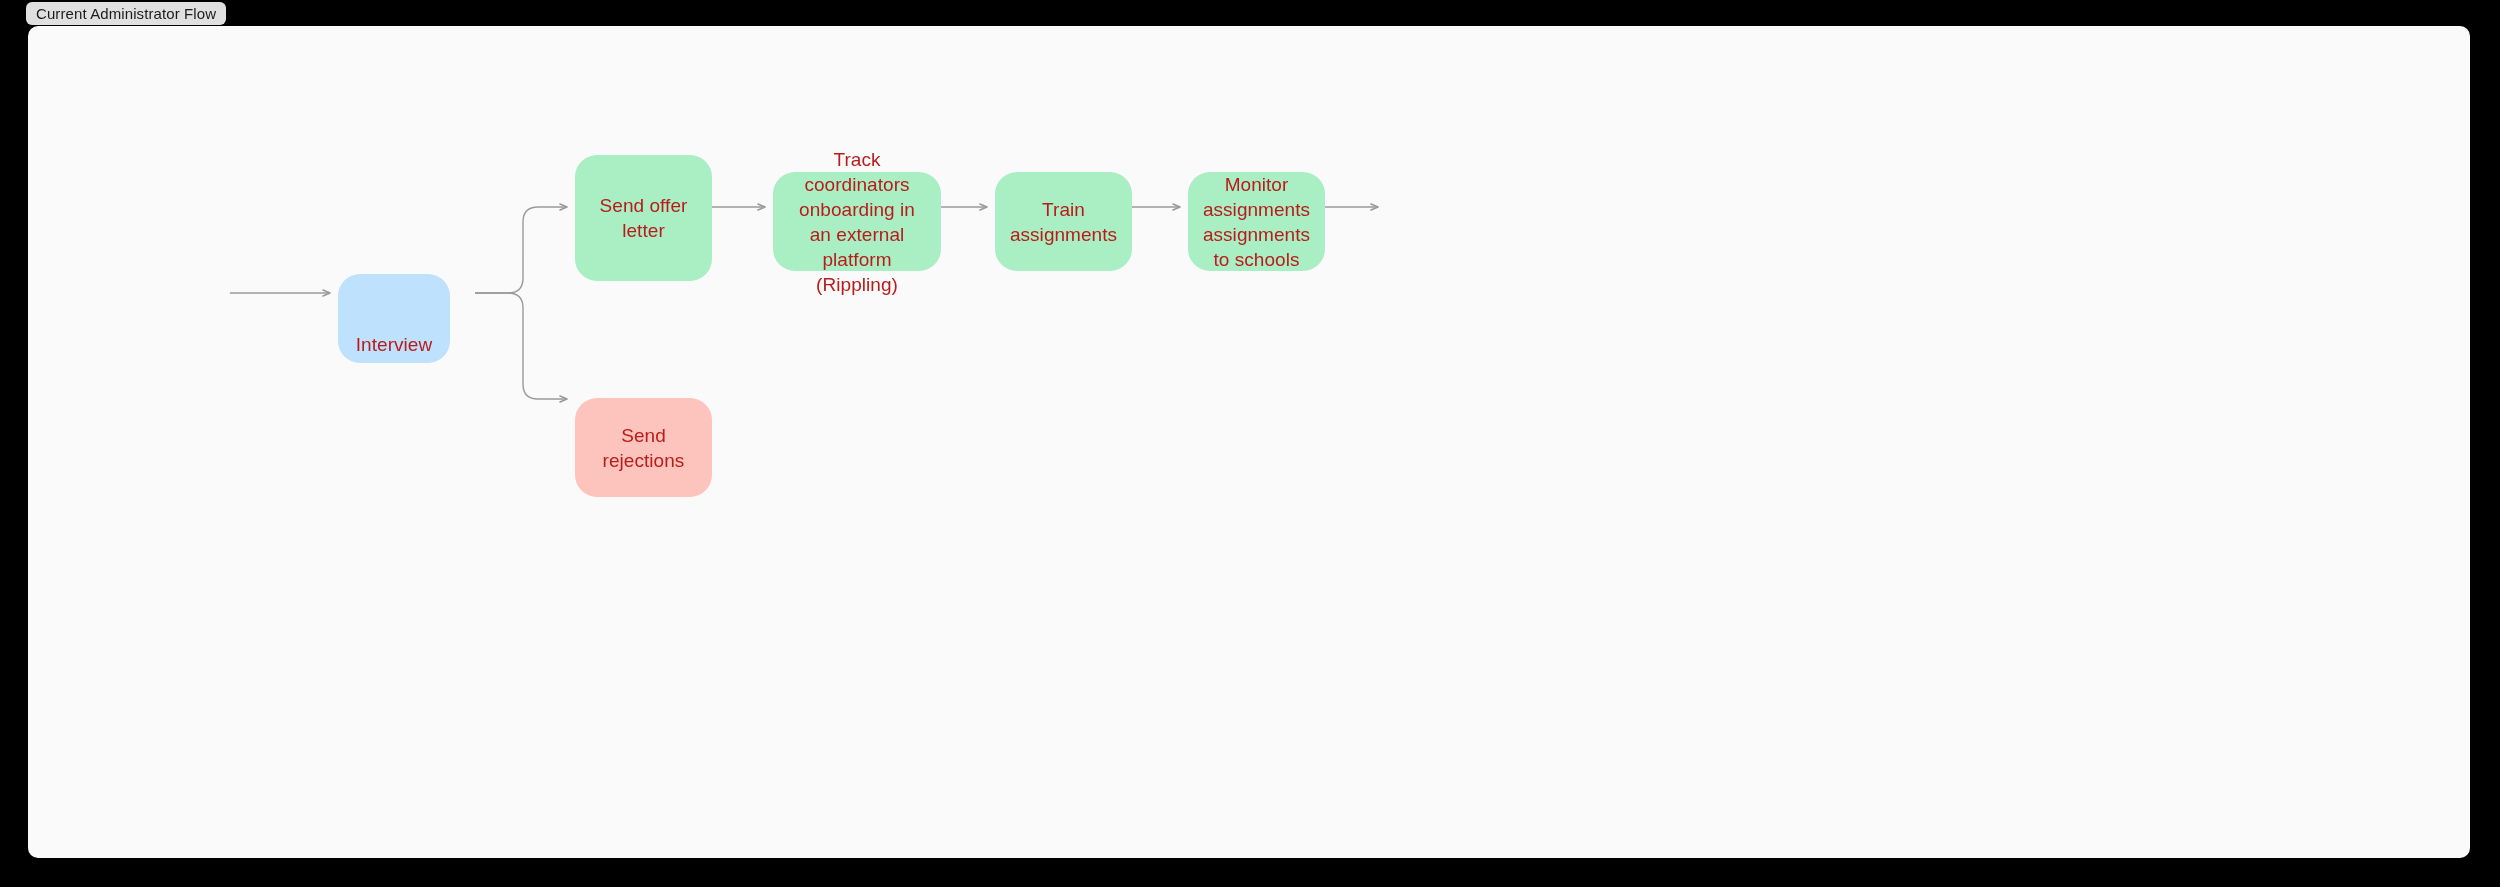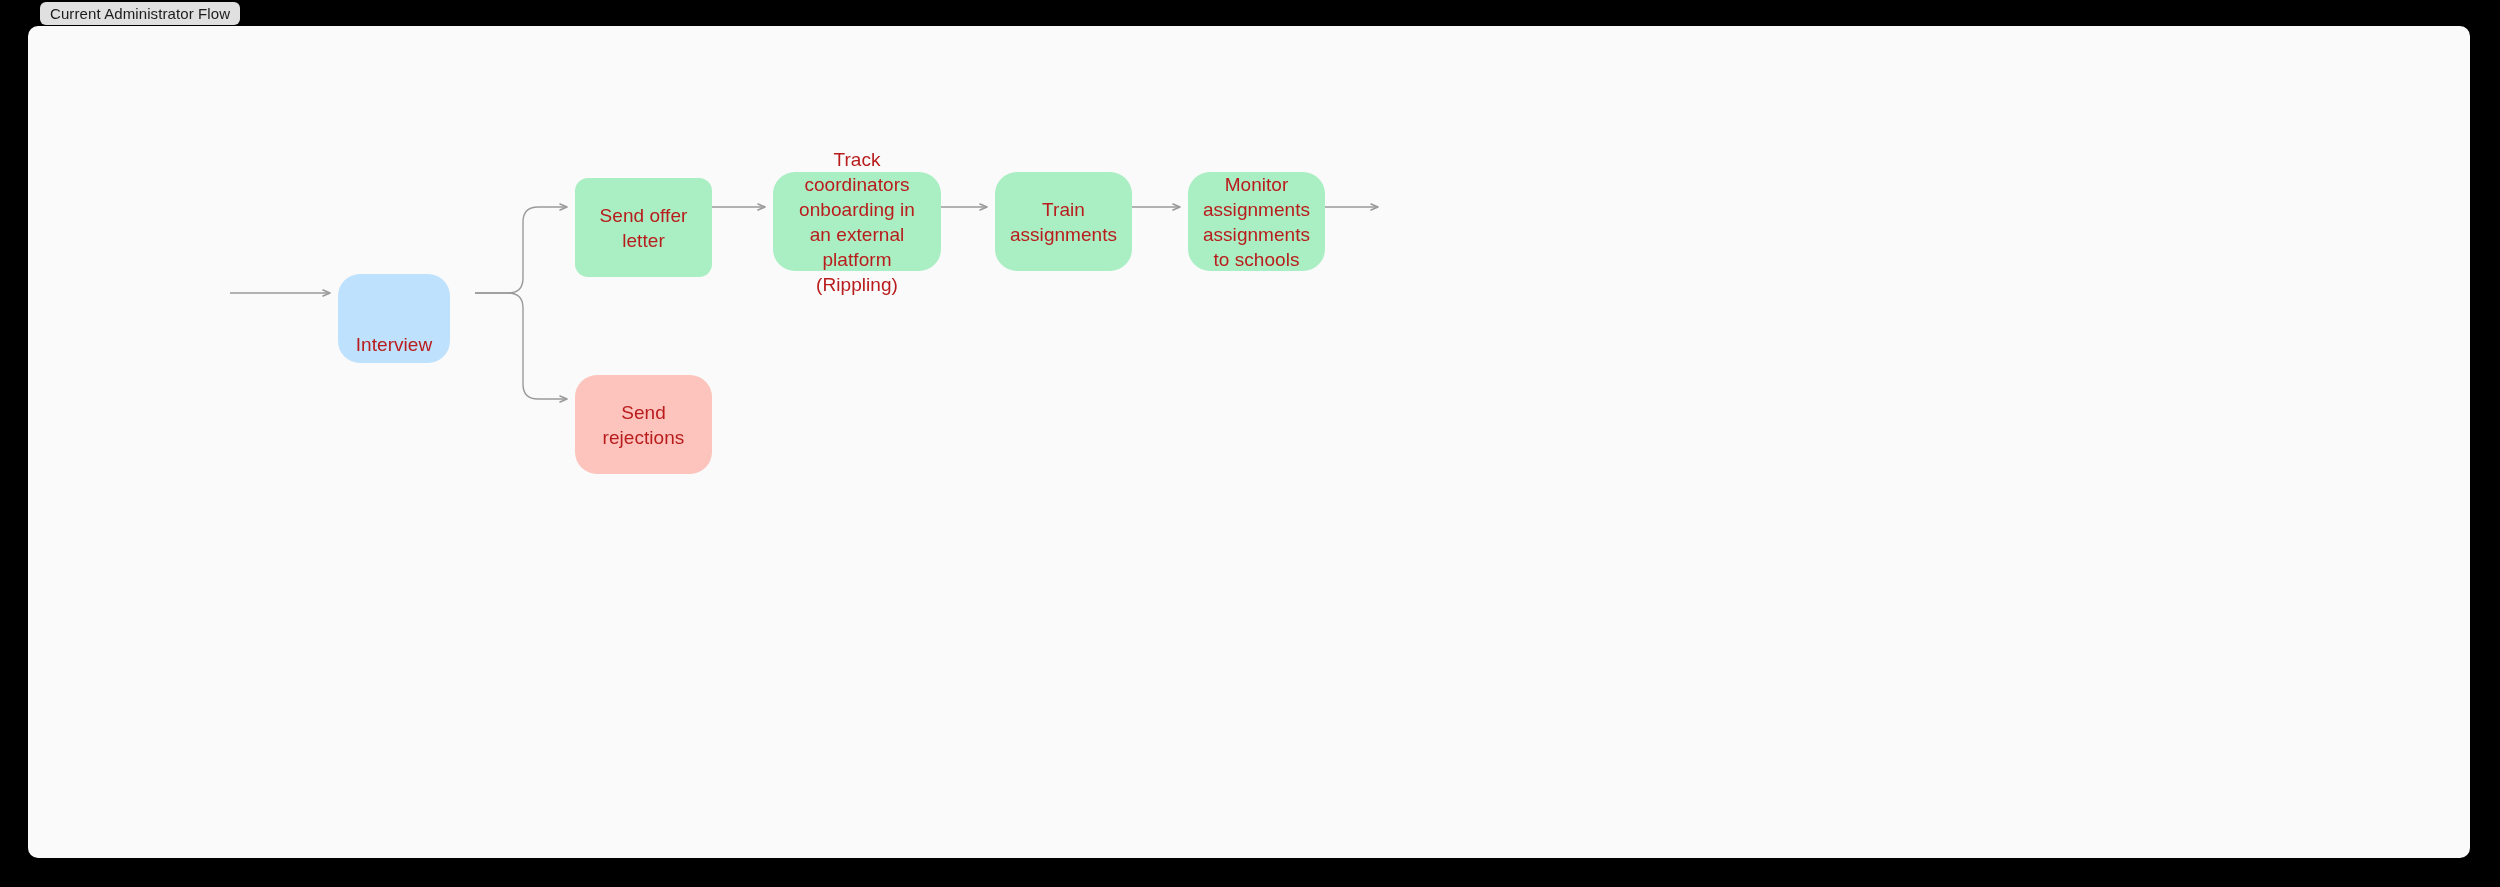--- a/index.html
+++ b/index.html
@@ -15,21 +15,21 @@
   #app-root {
     position: relative;
     width: 2500px;
     height: 887px;
     background: #000000;
   }
 
   
   #flow-tab {
     position: absolute;
-    left: 40px;
+    left: 26px;
     top: 2px;
     height: 23px;
     padding: 0 10px;
     display: flex;
     align-items: flex-start;
     background: #e0e0e0;
     color: #1b1b1b;
     border-radius: 6px;
     font-size: 15px;
     line-height: 23px;
@@ -74,21 +74,21 @@
     padding: 6px 14px;
     letter-spacing: 0.05px;
   }
   .node-label {
     white-space: pre-line;
     display: block;
   }
   .node.yellow { background: #fbe49b; }
   .node.blue   { background: #bee1fd; }
   .node.green  { background: #a9efc3; }
-  .node.pink   { background: #fdc4bd; }
+  .node.pink   { background: #fdc4bd; margin-top: 23px; }
 </style>
 </head>
 <body>
 
 <div id="app-root">
 
   <div id="flow-tab">
     <span>Current Administrator Flow</span>
   </div>
 
@@ -114,21 +114,21 @@
       <path d="M1104,181 L1152,181" fill="none" stroke="#9a9a9a" stroke-width="1.4" marker-end="url(#arrowhead)"></path>
 
       <path d="M1297,181 L1350,181" fill="none" stroke="#9a9a9a" stroke-width="1.4" marker-end="url(#arrowhead)"></path>
     </svg>
 
 
     <div class="node blue" style="left:310px; top:248px; width:112px; height:89px;align-items:flex-end;">
       <span class="node-label">Interview</span>
     </div>
 
-    <div class="node green" style="left:547px; top:152px; width:137px; height:99px;border-radius:13px;">
+    <div class="node green" style="left:547px; top:129px; width:137px; height:126px;">
       <span class="node-label">Send offer letter</span>
     </div>
 
     <div class="node green" style="left:745px; top:146px; width:168px; height:99px;">
       <span class="node-label">Track coordinators
 onboarding in an external
 platform (Rippling)</span>
     </div>
 
     <div class="node green" style="left:967px; top:146px; width:137px; height:99px;">

